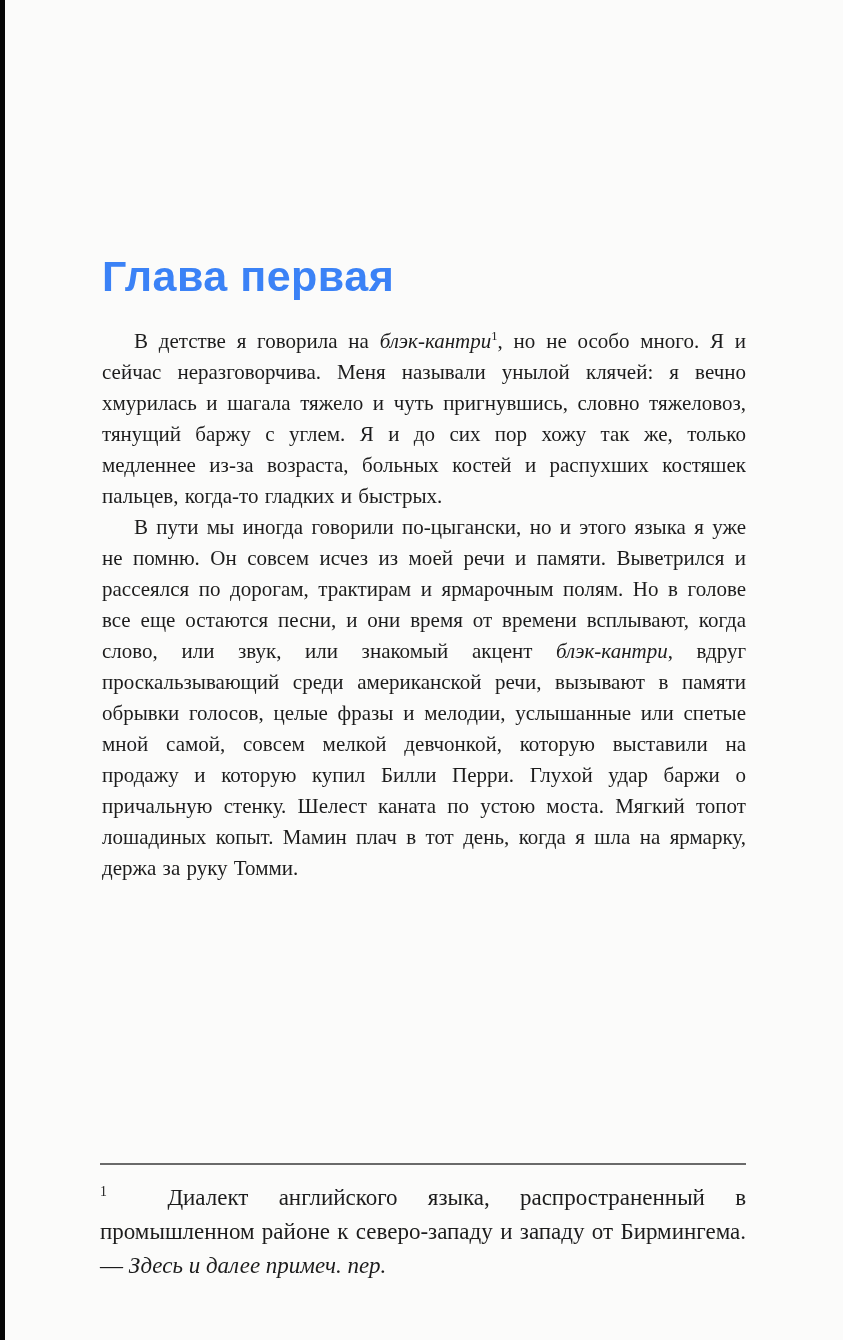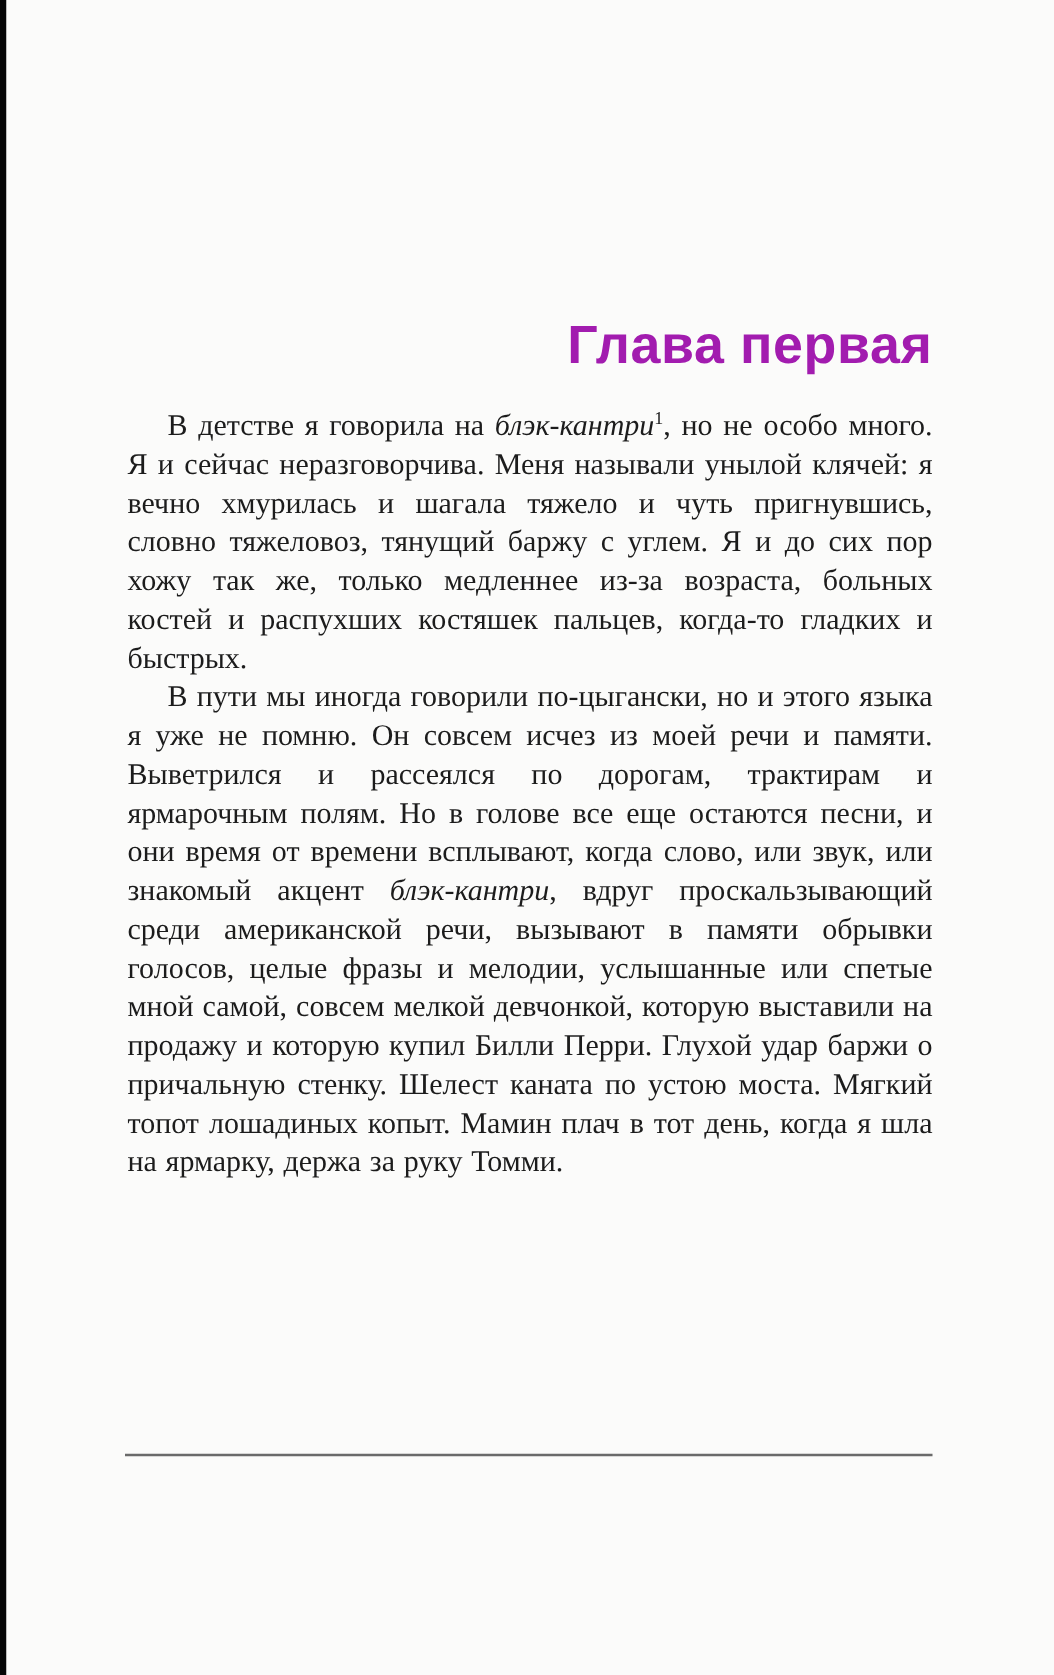--- a/index.html
+++ b/index.html
@@ -30,27 +30,27 @@
     width: 644px;
     padding-top: 253px;
     box-sizing: content-box;
   }
   h1.chapter-title {
     margin: 0 0 26px 0;
     font-family: "Liberation Sans", sans-serif;
     font-weight: bold;
     font-size: 43px;
     line-height: 47px;
-    text-align: right;
-    color: #a21caf;
+    text-align: left;
+    color: #3b82f6;
     letter-spacing: 0.5px;
   }
   p.body-par {
     margin: 0;
-    font-size: 24px;
+    font-size: 21px;
     line-height: 31px;
     text-align: justify;
     text-indent: 32px;
     word-spacing: 1px;
   }
   p.body-par i, p.footnote i {
     font-style: italic;
   }
   sup {
     font-size: 60%;
@@ -85,13 +85,14 @@
   <h1 class="chapter-title">Глава первая</h1>
 
   <div>
     <p class="body-par"><span>В детстве я говорила на </span><i>блэк-кантри</i><sup>1</sup><span>, но не особо много. Я и сейчас неразговорчива. Меня называли унылой клячей: я вечно хмурилась и шагала тяжело и чуть пригнувшись, словно тяжеловоз, тянущий баржу с углем. Я и до сих пор хожу так же, только медленнее из-за возраста, больных костей и распухших костяшек пальцев, когда-то гладких и быстрых.</span></p>
     <p class="body-par"><span>В пути мы иногда говорили по-цыгански, но и этого языка я уже не помню. Он совсем исчез из моей речи и памяти. Выветрился и рассеялся по дорогам, трактирам и ярмарочным полям. Но в голове все еще остаются песни, и они время от времени всплывают, когда слово, или звук, или знакомый акцент </span><i>блэк-кантри</i><span>, вдруг проскальзывающий среди американской речи, вызывают в памяти обрывки голосов, целые фразы и мелодии, услышанные или спетые мной самой, совсем мелкой девчонкой, которую выставили на продажу и которую купил Билли Перри. Глухой удар баржи о причальную стенку. Шелест каната по устою моста. Мягкий топот лошадиных копыт. Мамин плач в тот день, когда я шла на ярмарку, держа за руку Томми.</span></p>
   </div>
 </main>
 
 <div class="footnote-area">
   <div class="footnote-rule"></div>
+  <p class="footnote"><sup>1</sup><span>&nbsp; Диалект английского языка, распространенный в промышленном районе к северо-западу и западу от Бирмингема. — </span><i>Здесь и далее примеч. пер.</i></p>
 </div>
 
 </body></html>

